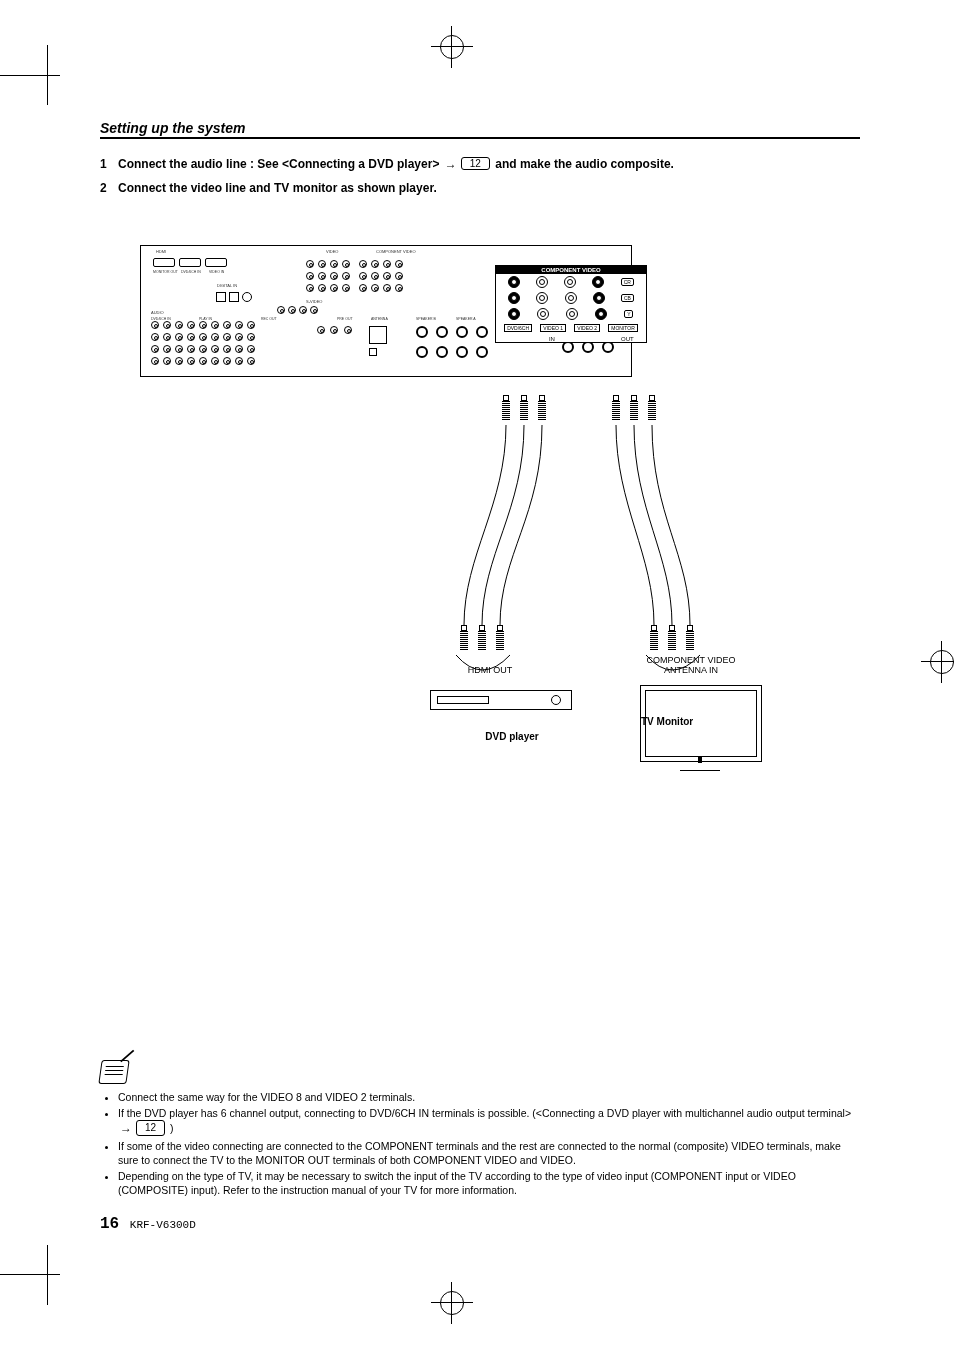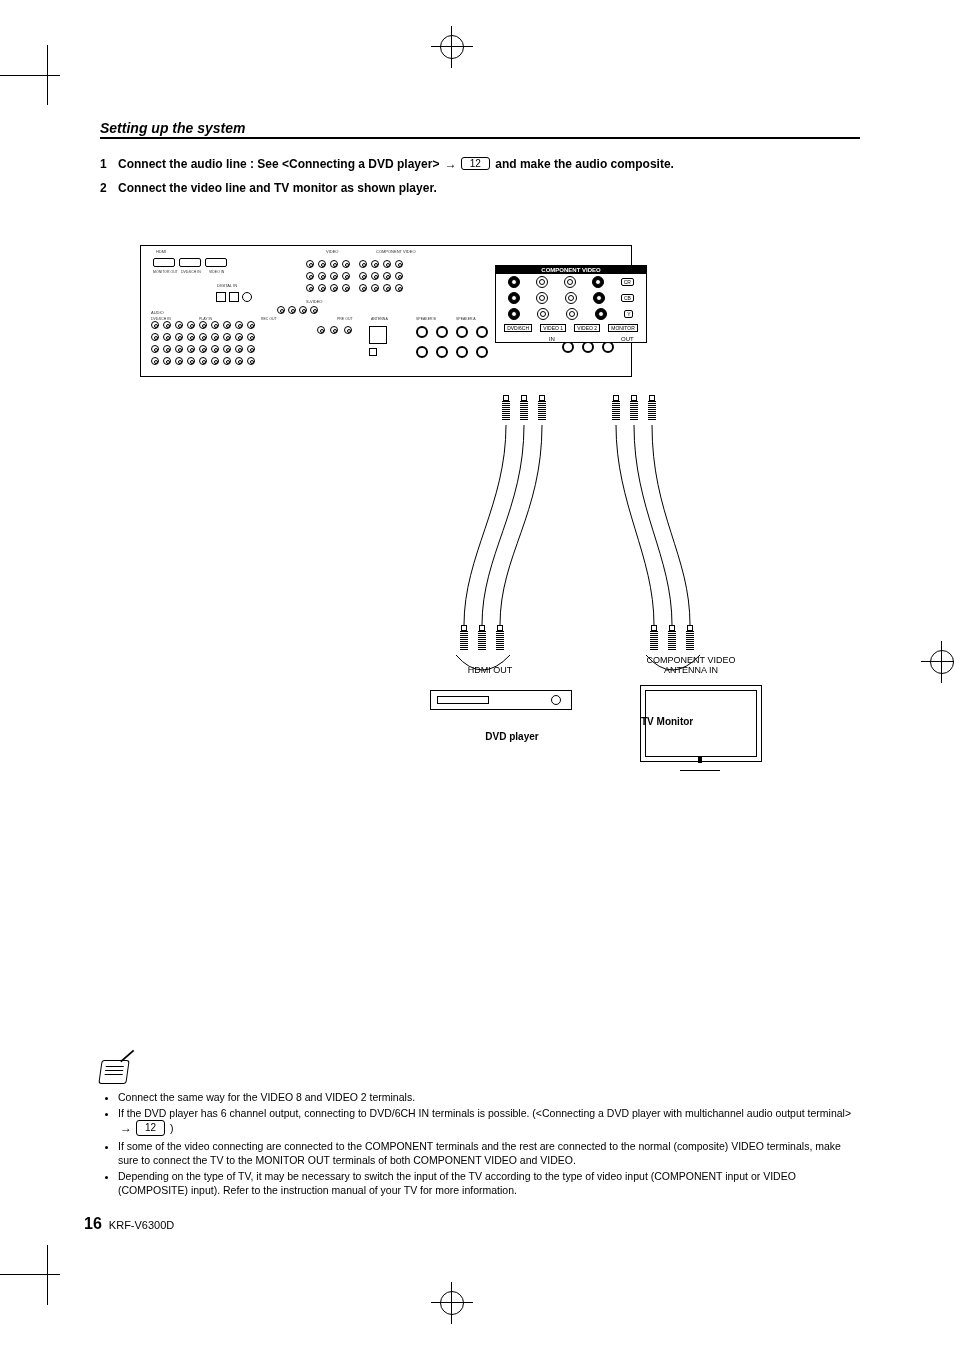--- a/index.html
+++ b/index.html
@@ -308,23 +308,24 @@
   }
   ul.note-list {
     margin: 4px 0 0 0;
     padding-left: 18px;
   }
   ul.note-list li {
     margin-bottom: 2px;
   }
   .footer {
     position: absolute;
-    left: 84px;
+    left: 100px;
     top: 1215px;
     font-size: 11px;
+    font-family: Liberation Mono, monospace;
   }
   .footer .pn {
     font-weight: bold;
     font-size: 16px;
     margin-right: 4px;
   }
   
   .crop {
     position: absolute;
     width: 60px;

